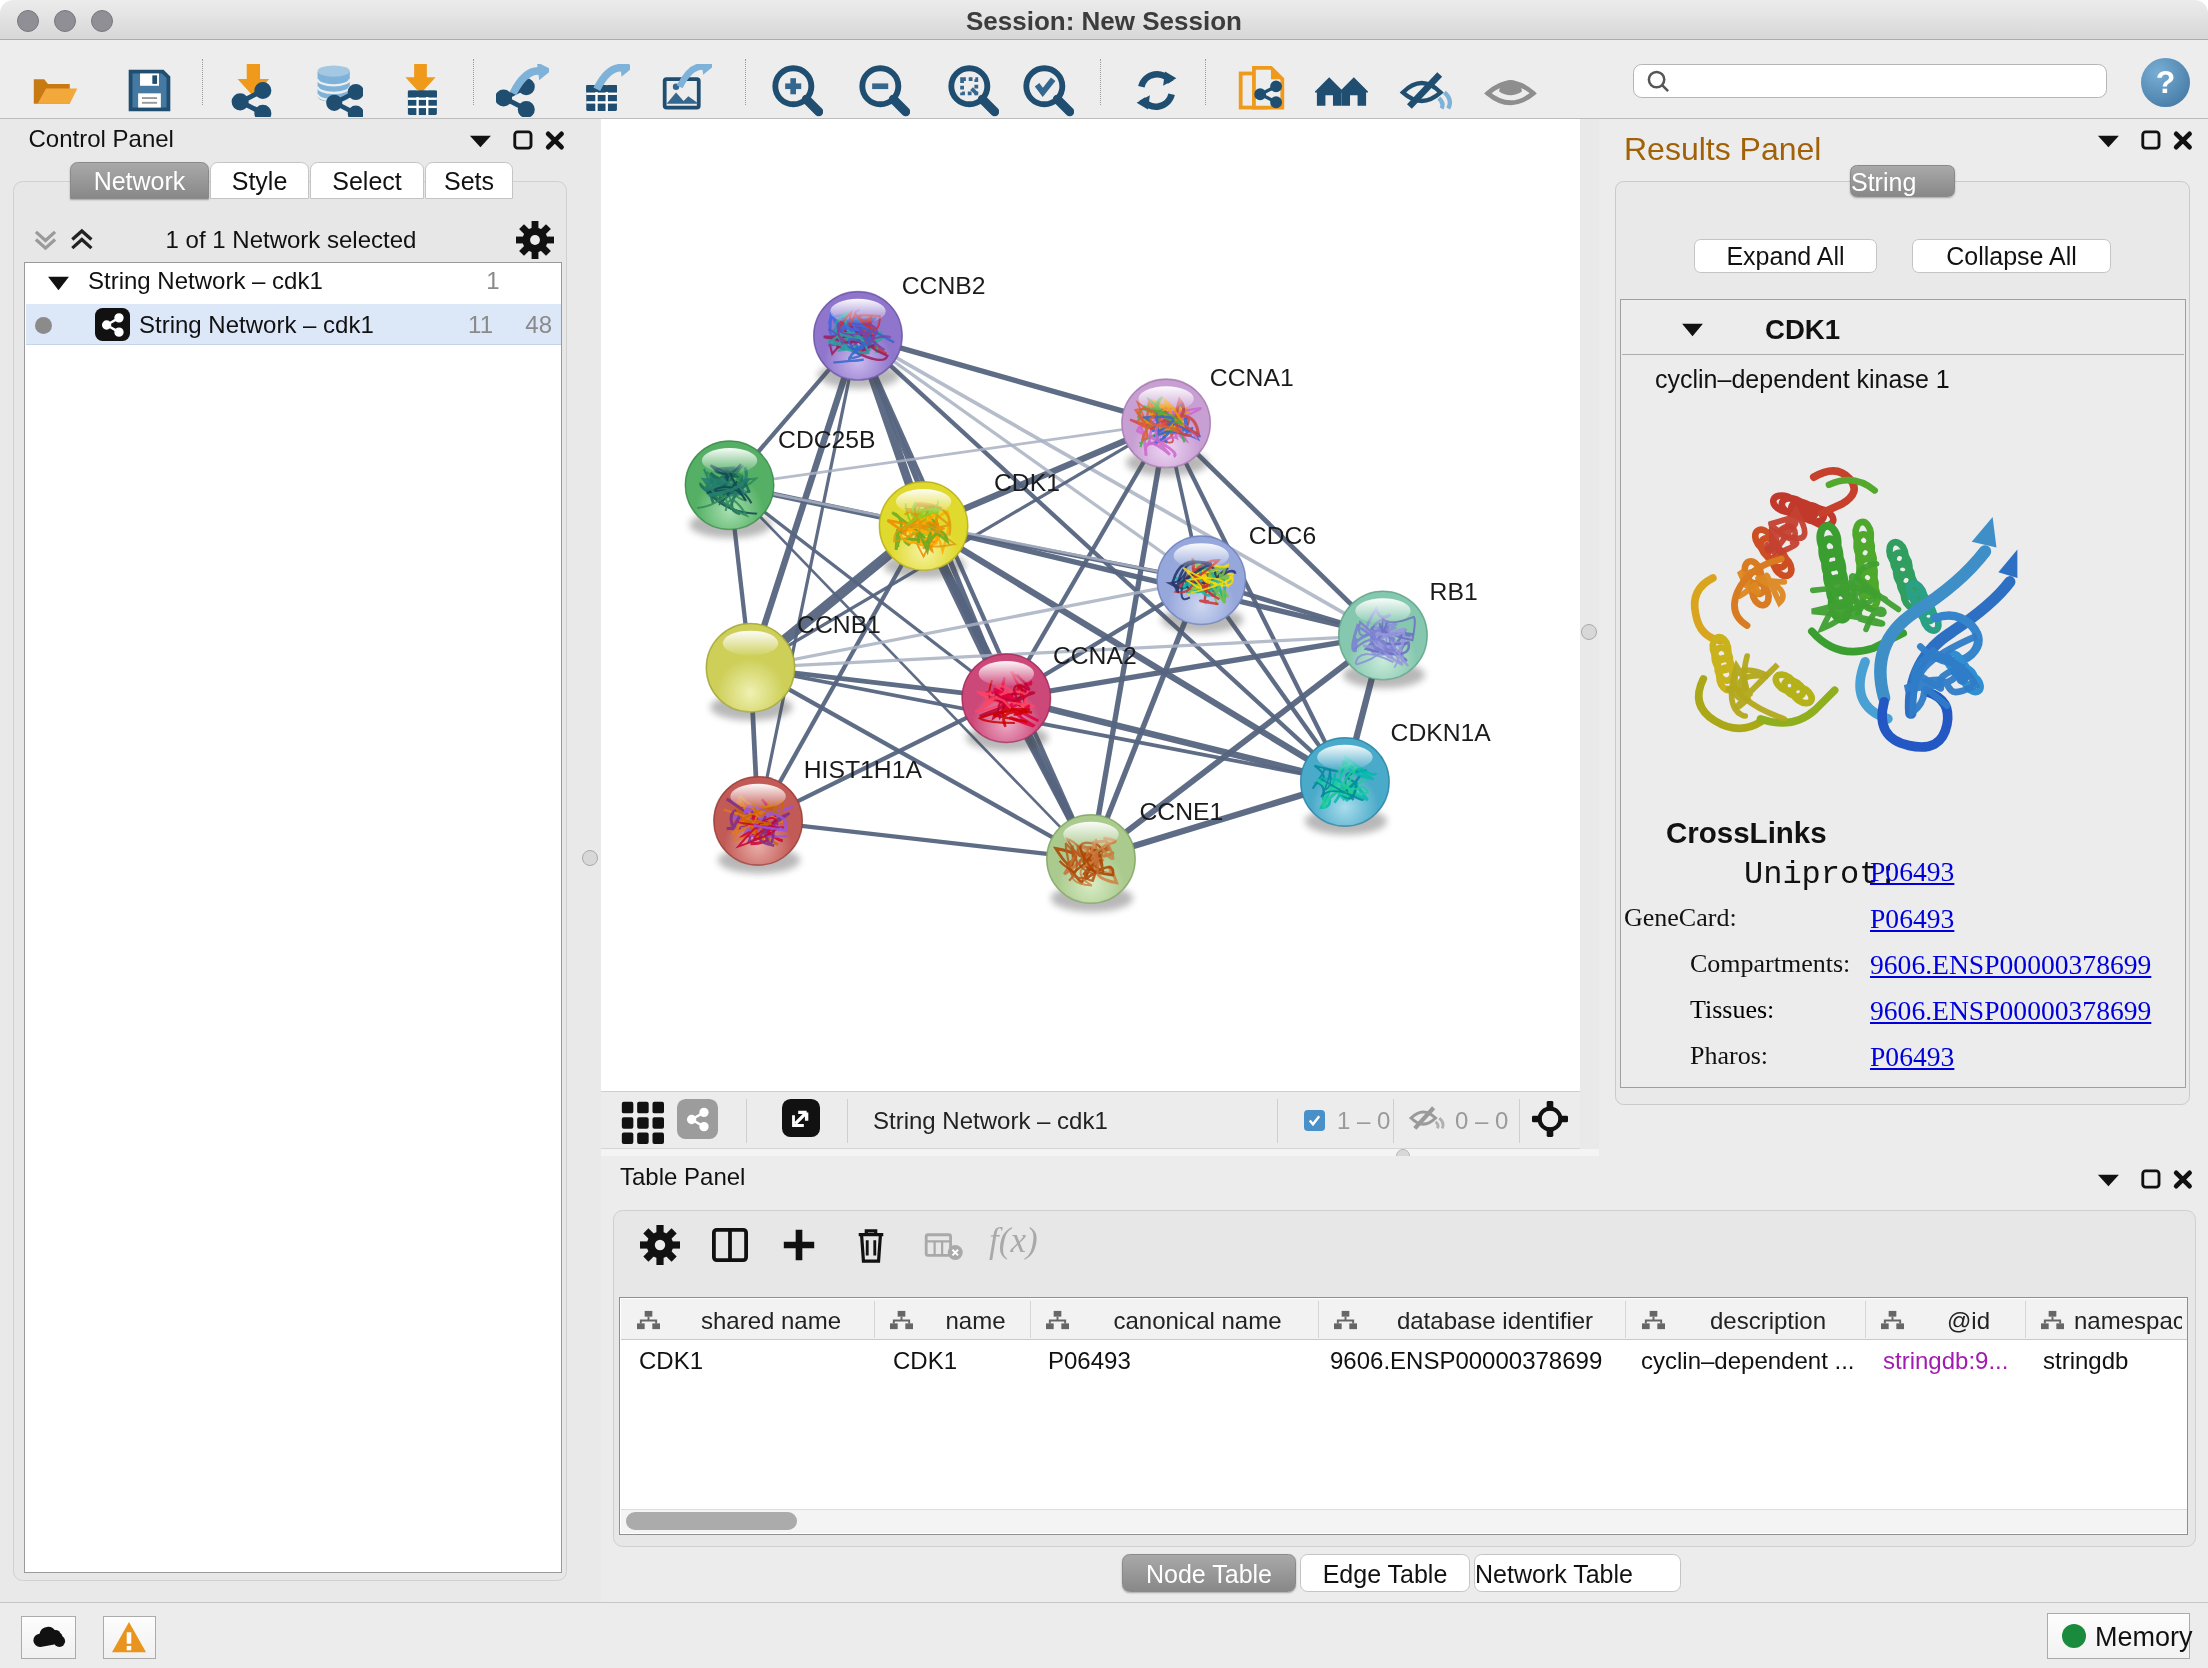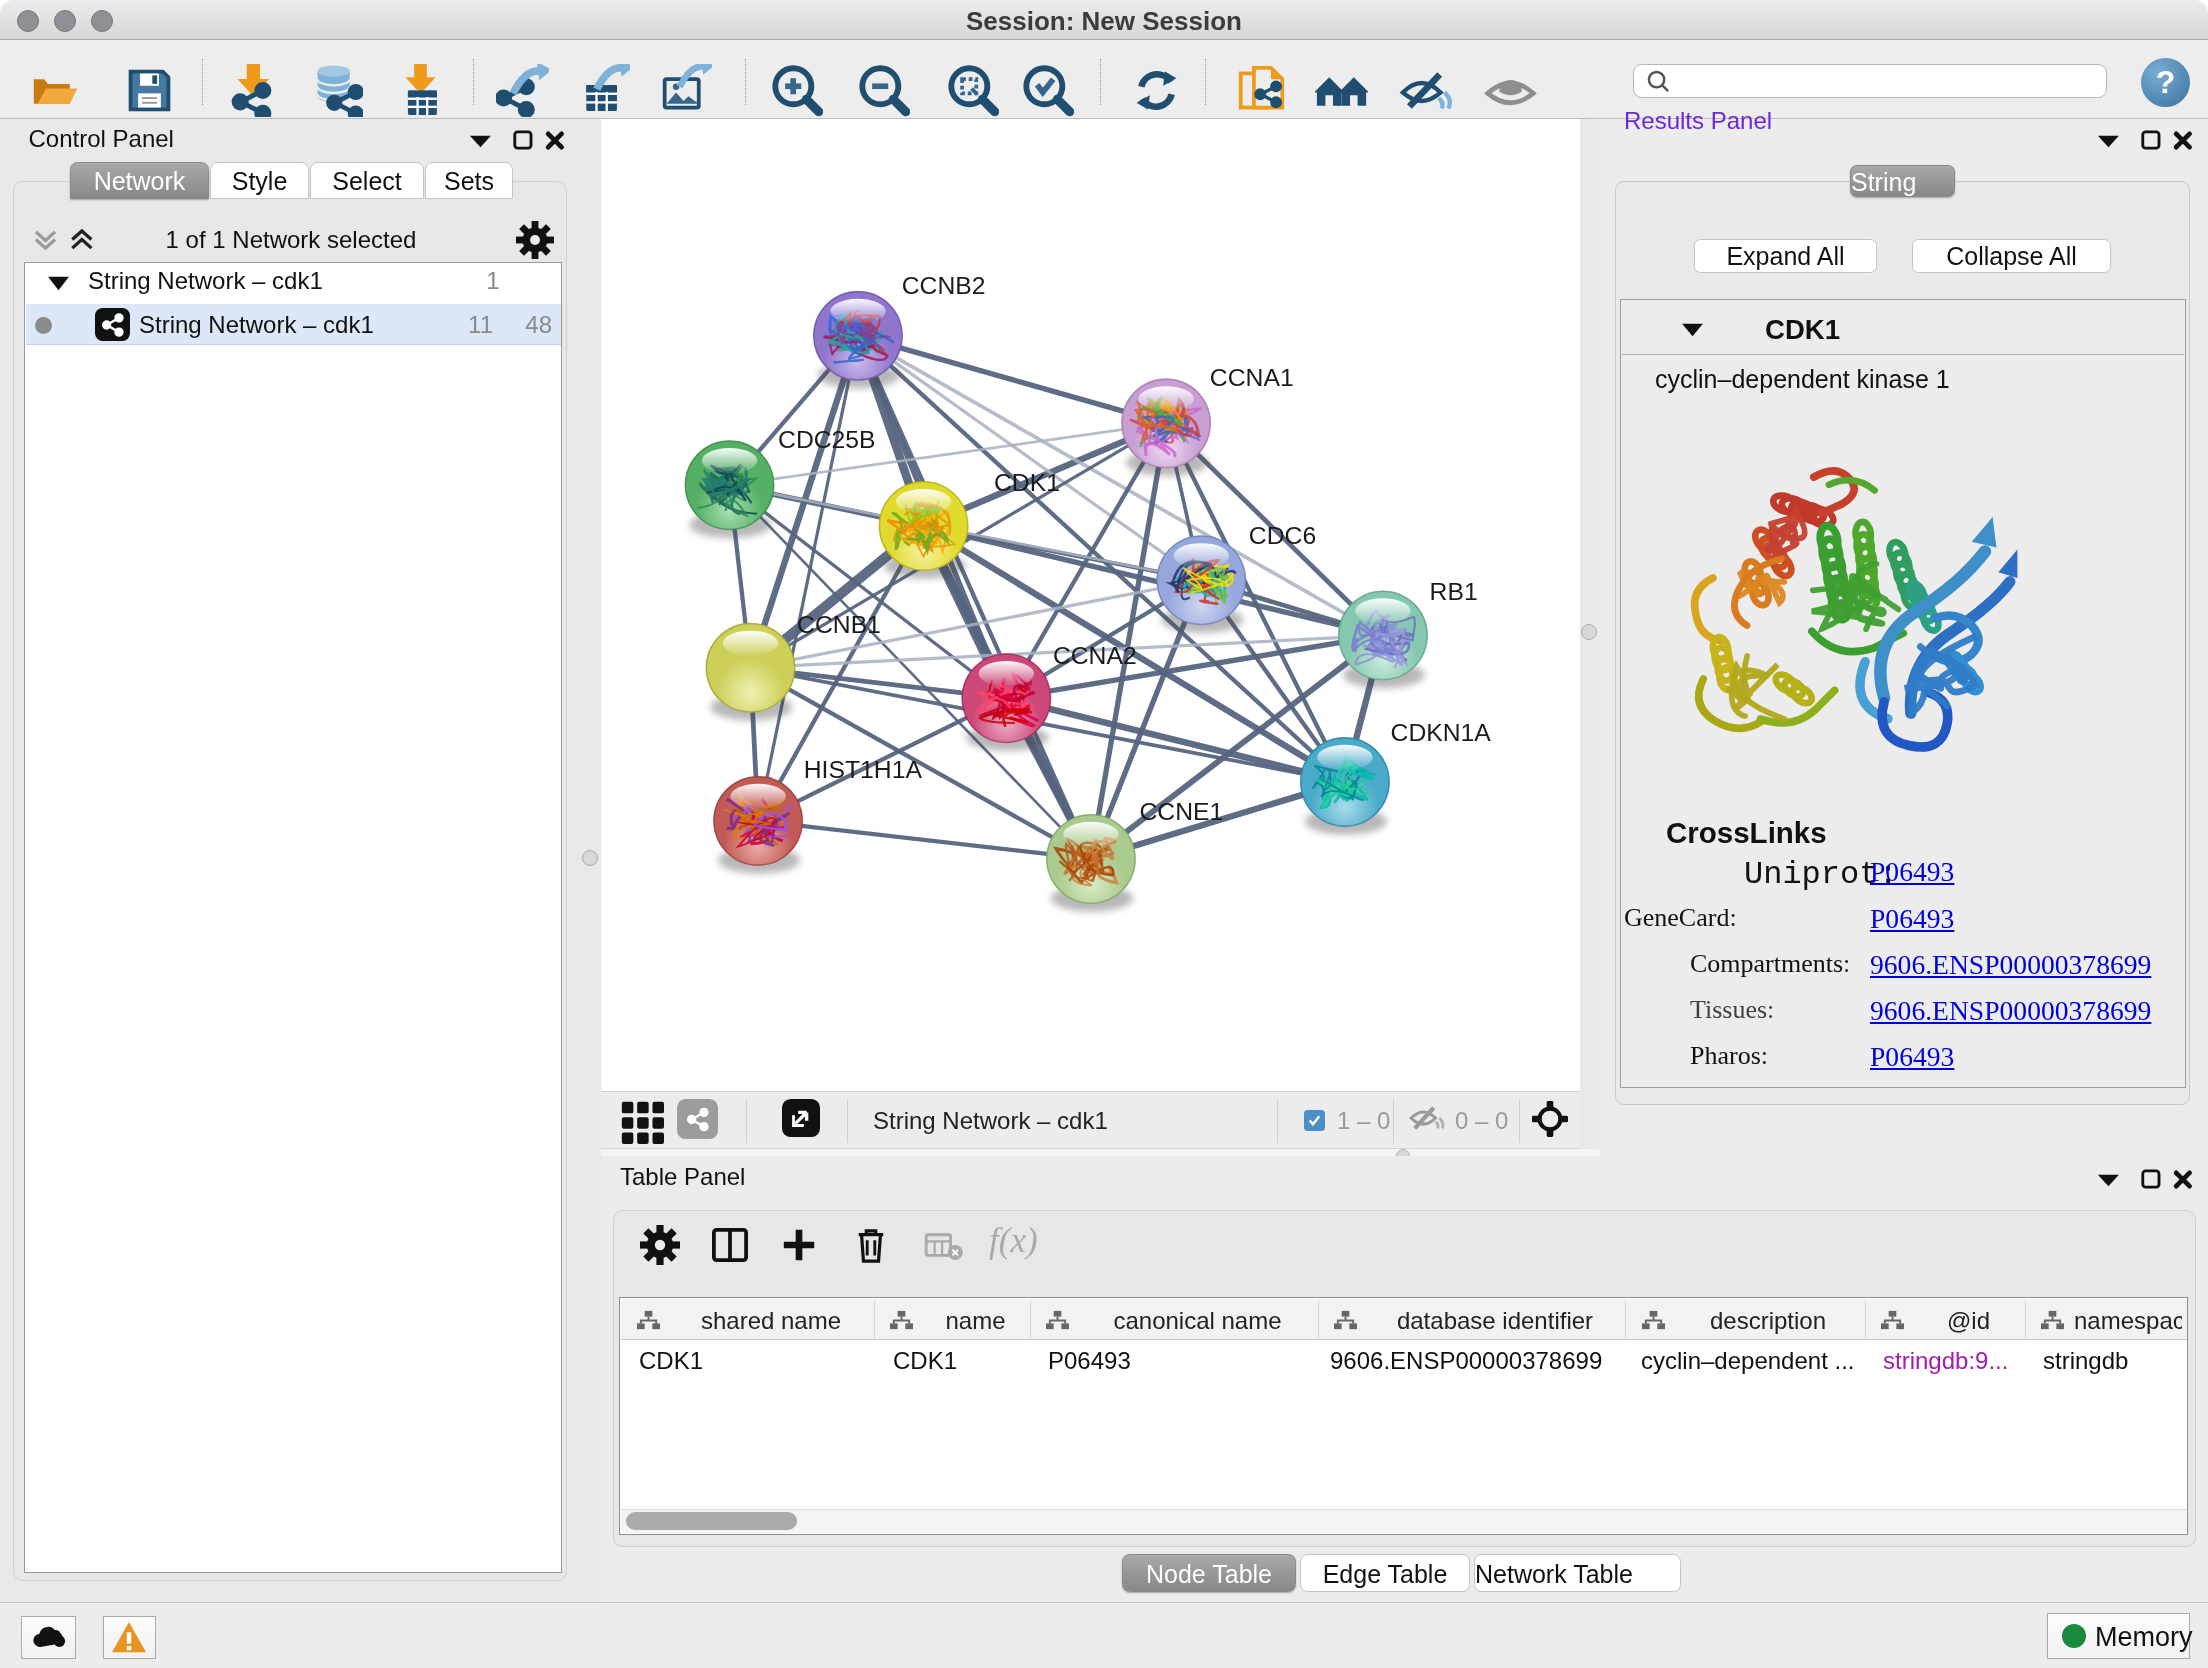--- a/index.html
+++ b/index.html
@@ -620,21 +620,21 @@
     <g fill="#111">
       <rect x="15.5" y="0" width="7" height="10" rx="1.5"></rect>
       <rect x="15.5" y="28" width="7" height="10" rx="1.5"></rect>
       <rect x="0" y="15.5" width="10" height="7" rx="1.5"></rect>
       <rect x="28" y="15.5" width="10" height="7" rx="1.5"></rect>
     </g>
   </svg>
 <div class="abs" style="left:601px;top:1149px;width:1607px;height:7.6px;background:#f4f4f4"></div>
 <div class="abs" style="left:1396px;top:1149px;width:14.3px;height:14.3px;border-radius:50%;background:#d8d8d8;border:1px solid #b5b5b5"></div>
 <div class="abs" style="left:1599px;top:119px;width:610px;height:1037px;background:#ececec"></div>
-<div class="abs" style="left:1624px;top:107px;font-size:24px;color:#6d28d9">Results Panel</div>
+<div class="abs" style="left:1624px;top:131px;font-size:32px;color:#a16207">Results Panel</div>
 <svg style="position:absolute;left:2096px;top:129px" width="105" height="23" viewBox="0 0 110 24">
     <path d="M2 7 h22 l-11 12 z" fill="#111"></path>
     <rect x="49" y="3" width="17" height="17" rx="3" fill="none" stroke="#111" stroke-width="3"></rect>
     <path d="M84 5 l14 14 M98 5 l-14 14" stroke="#111" stroke-width="5" stroke-linecap="round"></path>
   </svg>
 <div class="abs" style="left:1615px;top:181px;width:575px;height:924px;background:#e9e9e9;border:1px solid #c9c9c9;border-radius:8.6px"></div>
 <div class="abs graybtn" style="left:1850px;top:165px;width:105px;height:32px;border-radius:6.7px;font-size:25px;text-align:left;line-height:32px;box-shadow:0 1px 1.9px rgba(0,0,0,.3)">String</div>
 <div class="abs whitebtn" style="left:1694px;top:239px;width:183px;height:34px;border-radius:6.7px;font-size:25px;text-align:center;line-height:32px">Expand All</div>
 <div class="abs whitebtn" style="left:1912px;top:239px;width:199px;height:34px;border-radius:6.7px;font-size:25px;text-align:center;line-height:32px">Collapse All</div>
 <div class="abs" style="left:1620px;top:299px;width:566px;height:789px;background:#ececec;border:1.9px solid #9f9f9f"></div>
@@ -716,21 +716,21 @@
     <path d="M257 226 C 313 259, 255 233, 304 221 C 296 244, 323 235, 297 217 C 301 214, 280 218, 262 198" fill="none" stroke="#2f7cc8" stroke-width="7" stroke-linecap="round" stroke-opacity="0.95"></path>
     <path d="M255 234 C 257 190, 308 211, 320 239 C 270 263, 317 214, 246 242 C 312 240, 306 222, 291 209" fill="none" stroke="#2f7cc8" stroke-width="7" stroke-linecap="round" stroke-opacity="0.95"></path>
   </svg>
 <div class="abs" style="left:1666px;top:816px;font-size:29.5px;font-weight:bold;color:#111;font-family:Liberation Sans, sans-serif">CrossLinks</div>
 <div class="abs" style="left:1744px;top:856px;font-size:32px;color:#111;font-family:Liberation Mono, monospace">Uniprot:</div>
 <div class="abs" style="left:1870px;top:856px;font-size:27.6px;color:#0000dd;text-decoration:underline;font-family:'Liberation Serif',serif">P06493</div>
 <div class="abs" style="left:1624px;top:903px;font-size:26px;color:#111;font-family:'Liberation Serif',serif">GeneCard:</div>
 <div class="abs" style="left:1870px;top:903px;font-size:27.6px;color:#0000dd;text-decoration:underline;font-family:'Liberation Serif',serif">P06493</div>
 <div class="abs" style="left:1690px;top:949px;font-size:26px;color:#111;font-family:'Liberation Serif',serif">Compartments:</div>
 <div class="abs" style="left:1870px;top:949px;font-size:27.6px;color:#0000dd;text-decoration:underline;font-family:'Liberation Serif',serif">9606.ENSP00000378699</div>
-<div class="abs" style="left:1690px;top:995px;font-size:26px;color:#404040;font-family:'Liberation Serif',serif">Tissues:</div>
+<div class="abs" style="left:1690px;top:995px;font-size:26px;color:#000000;font-family:'Liberation Serif',serif">Tissues:</div>
 <div class="abs" style="left:1870px;top:995px;font-size:27.6px;color:#0000dd;text-decoration:underline;font-family:'Liberation Serif',serif">9606.ENSP00000378699</div>
 <div class="abs" style="left:1690px;top:1041px;font-size:26px;color:#111;font-family:'Liberation Serif',serif">Pharos:</div>
 <div class="abs" style="left:1870px;top:1041px;font-size:27.6px;color:#0000dd;text-decoration:underline;font-family:'Liberation Serif',serif">P06493</div>
 <div class="abs" style="left:601px;top:1156px;width:1607px;height:446px;background:#ececec"></div>
 <div class="abs" style="left:620px;top:1163px;font-size:24px;color:#111">Table Panel</div>
 <svg style="position:absolute;left:2096px;top:1168px" width="105" height="23" viewBox="0 0 110 24">
     <path d="M2 7 h22 l-11 12 z" fill="#111"></path>
     <rect x="49" y="3" width="17" height="17" rx="3" fill="none" stroke="#111" stroke-width="3"></rect>
     <path d="M84 5 l14 14 M98 5 l-14 14" stroke="#111" stroke-width="5" stroke-linecap="round"></path>
   </svg>

